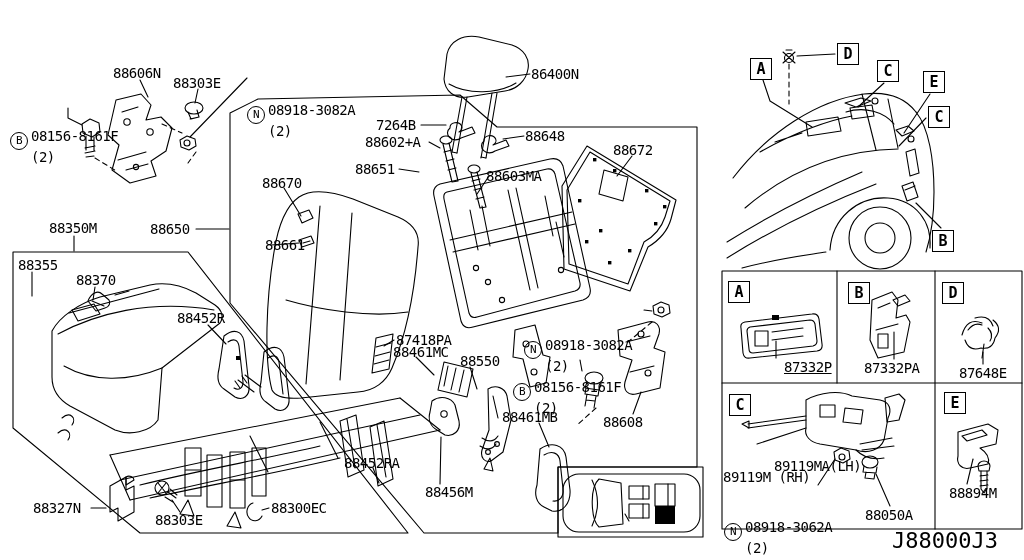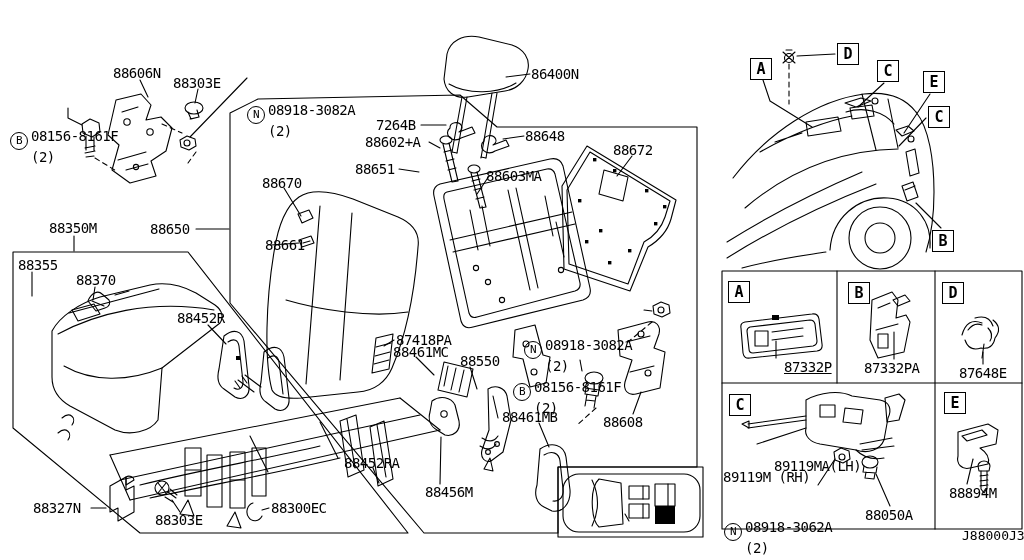--- a/index.html
+++ b/index.html
@@ -11,21 +11,21 @@
   #art .fill{fill:#000;stroke:none;}
   #art .thin{stroke-width:0.8;}
   #art .dash{stroke-dasharray:5 4;}
   .plabel{position:absolute;font-size:14px;line-height:1.05;white-space:pre;letter-spacing:-0.5px;}
   .flabel{position:absolute;font-size:14px;line-height:1.05;white-space:pre;letter-spacing:-0.5px;margin-top:37px;}
   .flabel .circ{display:inline-block;width:16px;height:16px;border:1.3px solid #000;border-radius:50%;
       font-size:11px;line-height:16px;text-align:center;margin-right:3px;vertical-align:-3px;}
   .flabel .qty{margin-left:21px;}
   .callout{position:absolute;width:20px;height:20px;border:1.6px solid #000;background:#fff;
       font-size:15px;font-weight:bold;text-align:center;line-height:20px;}
-  #diagram-code{position:absolute;left:962px;top:528px;font-size:13px;letter-spacing:0;}
+  #diagram-code{position:absolute;left:892px;top:528px;font-size:22px;letter-spacing:0;}
 </style>
 </head>
 <body>
 
 <div id="stage">
 
 <svg id="art" width="1024" height="560" viewBox="0 0 1024 560">
 
   <g>
     <polygon points="13,252 188,252 408,533 140,533 13,428"></polygon>

